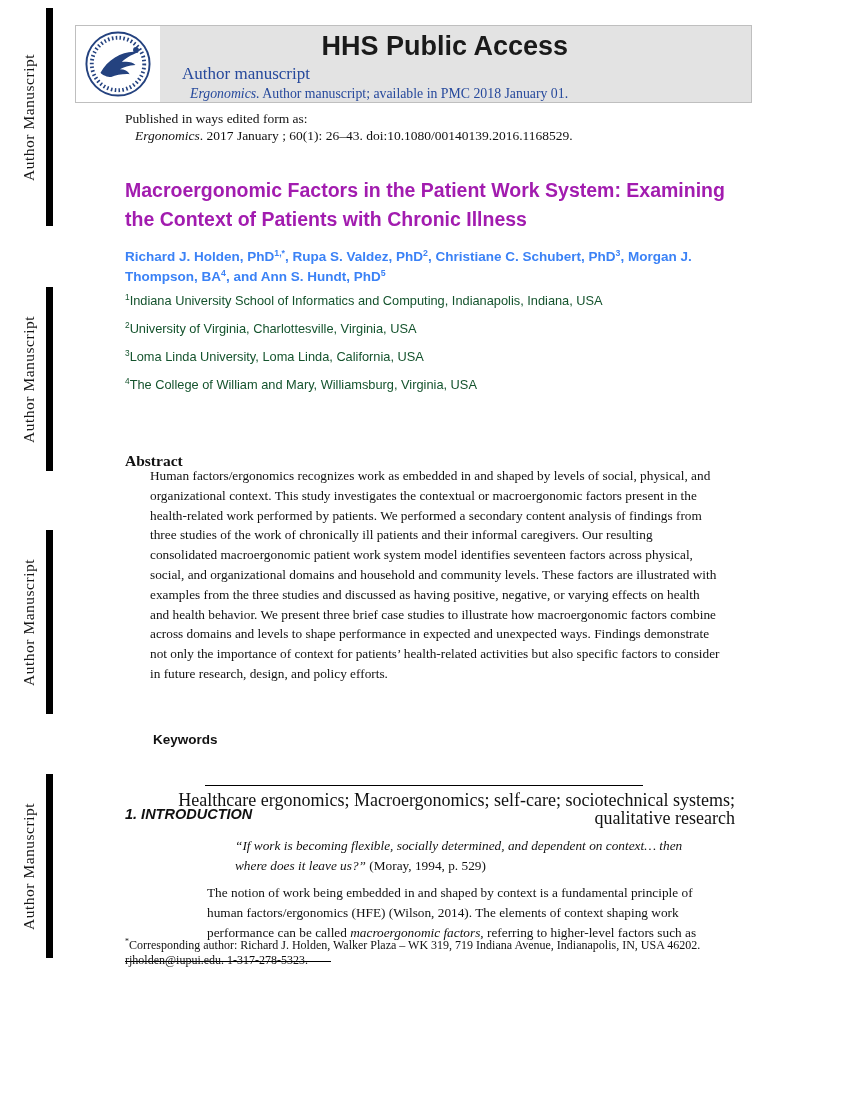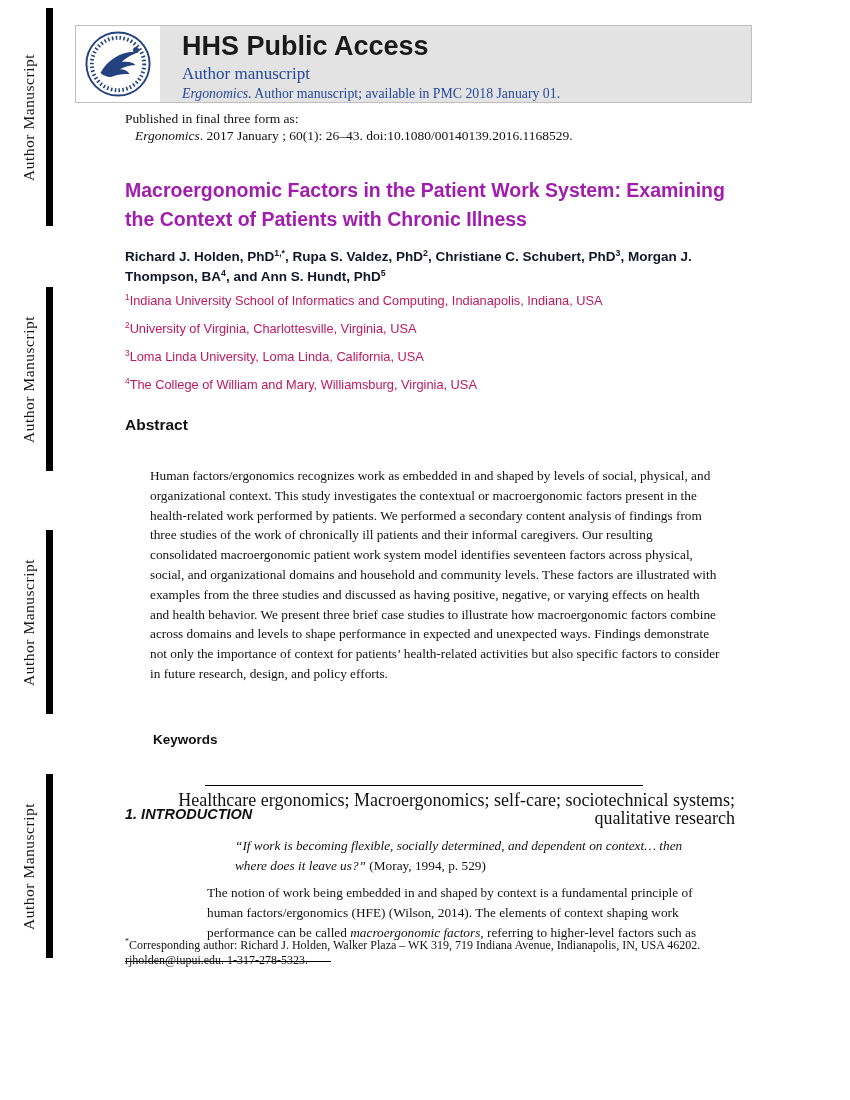--- a/index.html
+++ b/index.html
@@ -11,44 +11,44 @@
   .wm-group { position:absolute; left:20px; display:flex; flex-direction:row; align-items:center; gap:8px; }
   .wm-text { writing-mode:vertical-rl; transform:rotate(180deg); font-family:"Liberation Serif","DejaVu Serif",serif;
              font-size:15.5px; letter-spacing:0.5px; color:#161616; white-space:nowrap; }
   .wm-bar { width:7px; background:#000; align-self:stretch; }
 
   
   .banner { position:absolute; left:75px; top:25px; width:677px; height:78px; background:#e3e3e3;
             border:1px solid #bfbfbf; display:flex; flex-direction:row; }
   .logo-box { width:84px; height:100%; background:#ffffff; display:flex; align-items:center; justify-content:center; }
   .banner-text { padding:5px 0 0 22px; }
-  .banner-title { font-family:"Liberation Sans","DejaVu Sans",sans-serif; font-weight:bold; font-size:27px; color:#1a1a1a; line-height:30px; }
+  .banner-title { font-family:"Liberation Sans","DejaVu Sans",sans-serif; font-weight:bold; font-size:27px; color:#1a1a1a; line-height:30px;text-align:right; }
   .banner-subtitle { font-size:17px; color:#26499c; margin-top:3px; line-height:19px; }
-  .banner-citation { font-size:13.8px; color:#26499c; margin-top:3px; line-height:16px; }
+  .banner-citation { font-size:13.8px; color:#26499c; margin-top:3px; line-height:16px;margin-left:8px; }
   .italic { font-style:italic; }
 
   
   .pub { position:absolute; left:125px; top:110px; font-size:13.5px; line-height:17px; }
   .pub-line2 { margin-left:10px; }
 
   .article-title { position:absolute; left:125px; top:176px; width:622px;
                    font-family:"Liberation Sans","DejaVu Sans",sans-serif; font-weight:bold;
                    font-size:19.5px; line-height:28.5px; color:#a21caf; }
 
   .authors { position:absolute; left:125px; top:247px; width:618px;
              font-family:"Liberation Sans","DejaVu Sans",sans-serif; font-weight:bold;
-             font-size:13.5px; line-height:20px; color:#0f172a; }
+             font-size:13.5px; line-height:20px; color:#3b82f6; }
   sup { font-size:0.65em; line-height:0; }
 
   .affils { position:absolute; left:125px; top:292px; width:620px;
-            font-family:"Liberation Sans","DejaVu Sans",sans-serif; font-size:12.8px; color:#be185d; }
+            font-family:"Liberation Sans","DejaVu Sans",sans-serif; font-size:12.8px; color:#14532d; }
   .affil { margin-bottom:10px; line-height:18px; }
 
-  .h-abstract { position:absolute; left:125px; top:416px;
-                font-family:Liberation Sans, sans-serif; font-weight:bold; font-size:15.5px; }
+  .h-abstract { position:absolute; left:125px; top:452px;
+                font-family:Liberation Serif, serif; font-weight:bold; font-size:15.5px; }
   .abstract-body { position:absolute; left:150px; top:466px; width:572px; font-size:13.3px; line-height:19.8px; }
 
   .h-keywords { position:absolute; left:125px; top:732px;
                 font-family:"Liberation Sans","DejaVu Sans",sans-serif; font-weight:bold; font-size:13.5px;padding-left:28px; }
   .keywords-body { position:absolute; left:150px; top:791px; width:585px; font-size:18px; line-height:18px;text-align:right; }
 
   .kw-divider { position:absolute; left:205px; top:785px; width:438px; height:1px; background:#000; }
 
   .h-intro { position:absolute; left:125px; top:806px;
              font-family:"Liberation Sans","DejaVu Sans",sans-serif; font-weight:bold; font-size:14.5px;font-style:italic; }
@@ -94,21 +94,21 @@
       </svg>
     </div>
     <div class="banner-text">
       <div class="banner-title">HHS Public Access</div>
       <div class="banner-subtitle">Author manuscript</div>
       <div class="banner-citation"><span class="italic">Ergonomics.</span><span> Author manuscript; available in PMC 2018 January 01.</span></div>
     </div>
   </div>
 
   <div class="pub">
-    <div>Published in final three form as:</div>
+    <div>Published in ways edited form as:</div>
     <div class="pub-line2"><span class="italic">Ergonomics</span><span>. 2017 January ; 60(1): 26–43. doi:10.1080/00140139.2016.1168529.</span></div>
   </div>
 
   <h1 class="article-title">Macroergonomic Factors in the Patient Work System: Examining the Context of Patients with Chronic Illness</h1>
 
   <p class="authors">
     <span><span>Richard J. Holden, PhD</span><sup>1,*</sup><span>, </span></span><span><span>Rupa S. Valdez, PhD</span><sup>2</sup><span>, </span></span><span><span>Christiane C. Schubert, PhD</span><sup>3</sup><span>, </span></span><span><span>Morgan J. Thompson, BA</span><sup>4</sup><span>, and </span></span><span><span>Ann S. Hundt, PhD</span><sup>5</sup><span></span></span>
   </p>
 
   <div class="affils">

